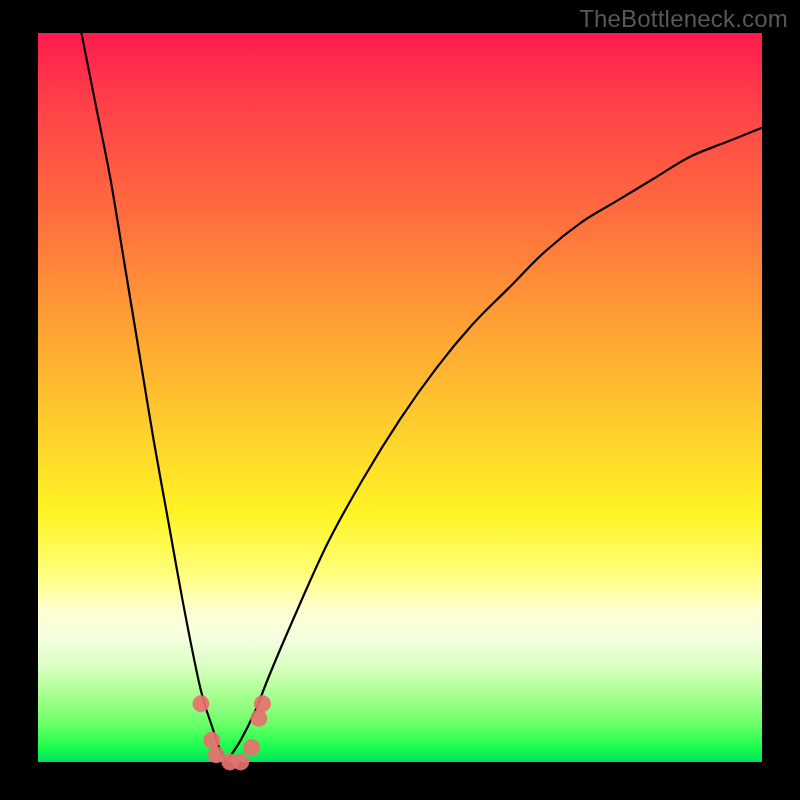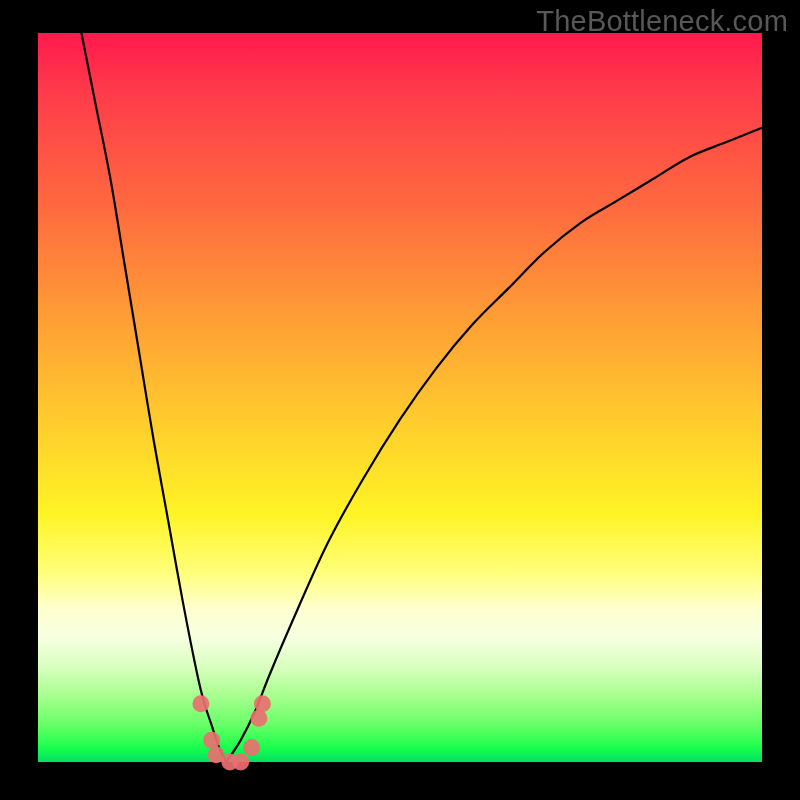--- a/index.html
+++ b/index.html
@@ -49,21 +49,21 @@
     top: 0;
     width: 724px;
     height: 729px;
     overflow: visible;
   }
   .watermark {
     position: absolute;
     top: 5px;
     right: 12px;
     color: #585858;
-    font-size: 29px;
+    font-size: 24px;
     font-weight: 500;
     letter-spacing: 0.2px;
     user-select: none;
   }
 </style>
 </head>
 <body>
 
 <div class="frame">
   <div class="plot">

